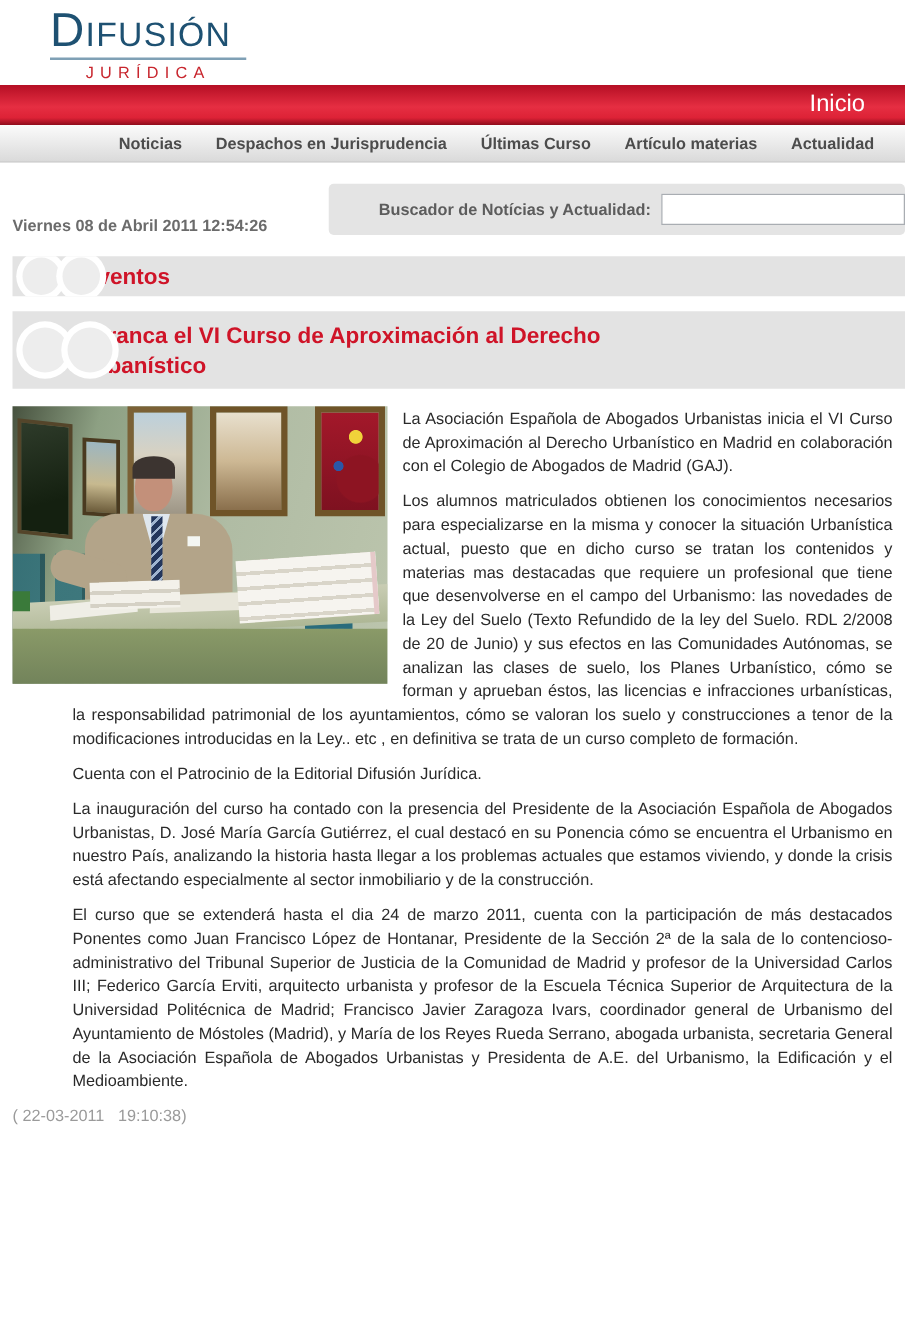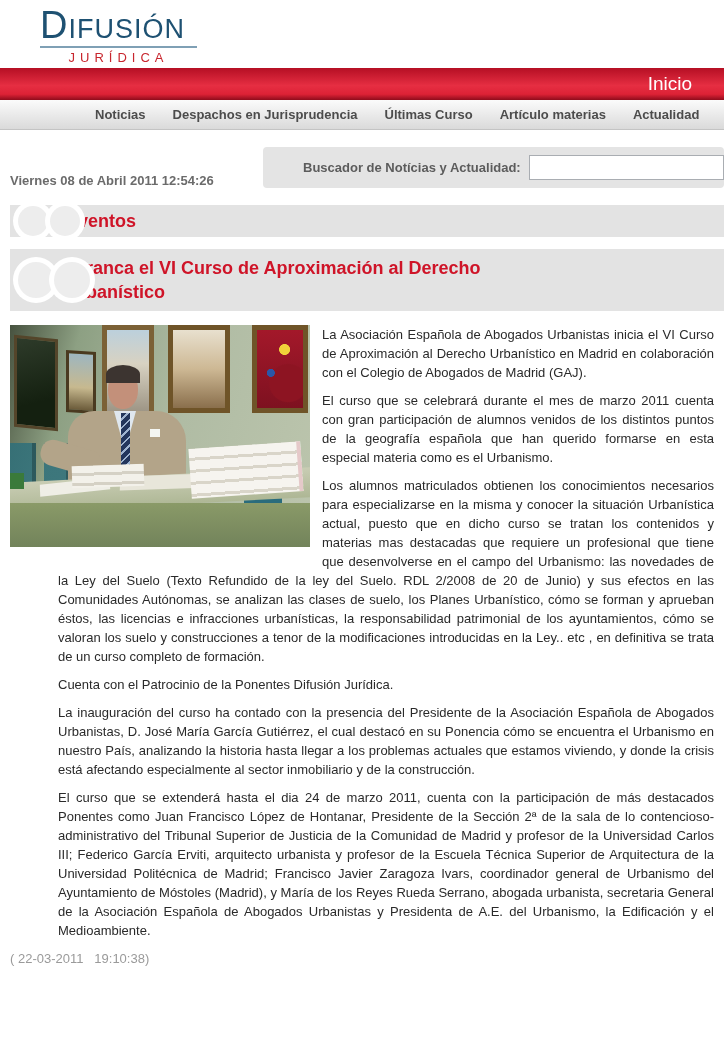--- a/index.html
+++ b/index.html
@@ -167,21 +167,20 @@
       <div class="tabletop"></div>
       <div class="paper1"></div>
       <div class="paper2"></div>
       <div class="books"></div>
       <div class="books2"></div>
       <div class="bookG"></div>
       <div class="tablefront"></div>
     </div>
 
     <p>La Asociación Española de Abogados Urbanistas inicia el VI Curso de Aproximación al Derecho Urbanístico en Madrid en colaboración con el Colegio de Abogados de Madrid (GAJ).</p>
-    <p>El curso que se celebrará durante el mes de marzo 2011 cuenta con gran participación de alumnos venidos de los distintos puntos de la geografía española que han querido formarse en esta especial materia como es el Urbanismo.</p>
     <p>Los alumnos matriculados obtienen los conocimientos necesarios para especializarse en la misma y conocer la situación Urbanística actual, puesto que en dicho curso se tratan los contenidos y materias mas destacadas que requiere un profesional que tiene que desenvolverse en el campo del Urbanismo: las novedades de la Ley del Suelo (Texto Refundido de la ley del Suelo. RDL 2/2008 de 20 de Junio) y sus efectos en las Comunidades Autónomas, se analizan las clases de suelo, los Planes Urbanístico, cómo se forman y aprueban éstos, las licencias e infracciones urbanísticas, la responsabilidad patrimonial de los ayuntamientos, cómo se valoran los suelo y construcciones a tenor de la modificaciones introducidas en la Ley.. etc , en definitiva se trata de un curso completo de formación.</p>
-    <p>Cuenta con el Patrocinio de la Ponentes Difusión Jurídica.</p>
+    <p>Cuenta con el Patrocinio de la Editorial Difusión Jurídica.</p>
     <p>La inauguración del curso ha contado con la presencia del Presidente de la Asociación Española de Abogados Urbanistas, D. José María García Gutiérrez, el cual destacó en su Ponencia cómo se encuentra el Urbanismo en nuestro País, analizando la historia hasta llegar a los problemas actuales que estamos viviendo, y donde la crisis está afectando especialmente al sector inmobiliario y de la construcción.</p>
     <p>El curso que se extenderá hasta el dia 24 de marzo 2011, cuenta con la participación de más destacados Ponentes como Juan Francisco López de Hontanar, Presidente de la Sección 2ª de la sala de lo contencioso-administrativo del Tribunal Superior de Justicia de la Comunidad de Madrid y profesor de la Universidad Carlos III; Federico García Erviti, arquitecto urbanista y profesor de la Escuela Técnica Superior de Arquitectura de la Universidad Politécnica de Madrid; Francisco Javier Zaragoza Ivars, coordinador general de Urbanismo del Ayuntamiento de Móstoles (Madrid), y  María de los Reyes Rueda Serrano, abogada urbanista, secretaria General de la Asociación Española de Abogados Urbanistas y Presidenta de A.E. del Urbanismo, la Edificación y el Medioambiente.</p>
     <div class="timestamp">( 22-03-2011   19:10:38)</div>
   </article>
 
 </main>
 
 </body></html>

